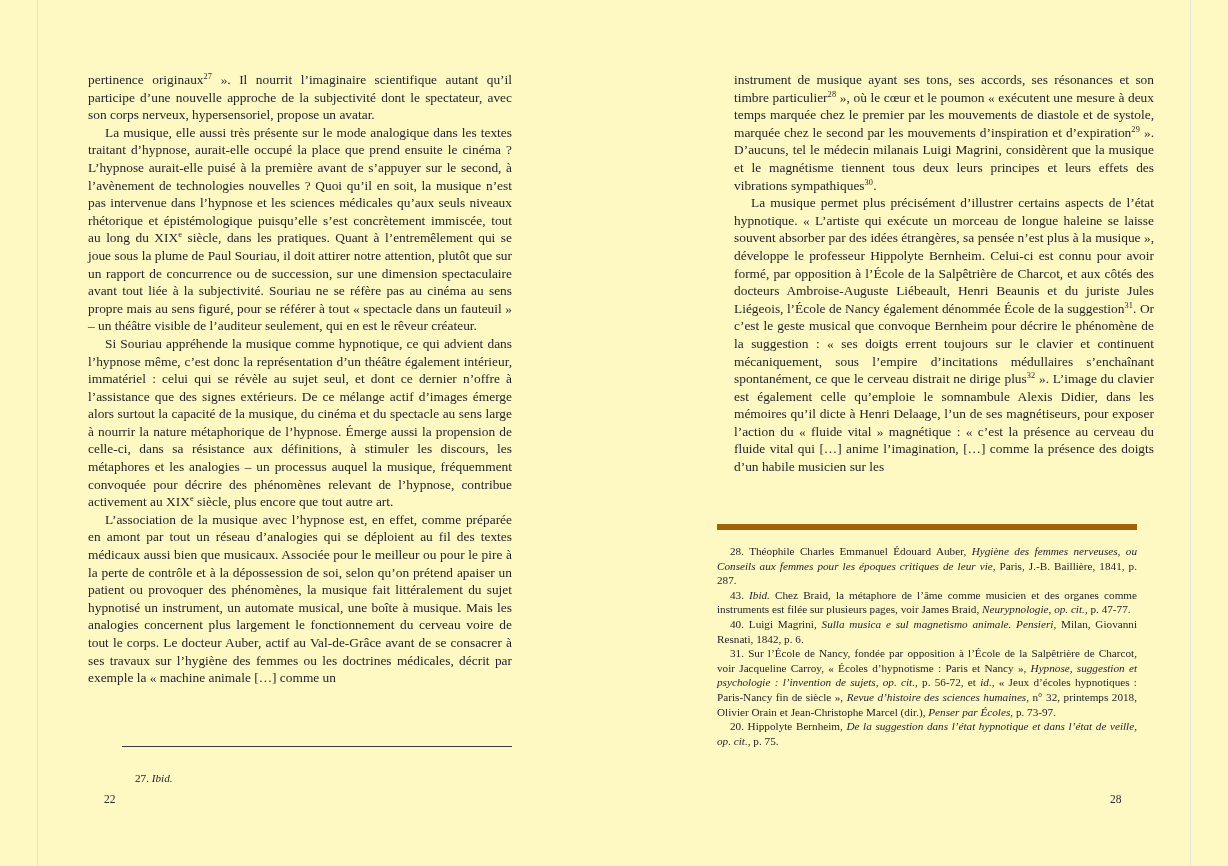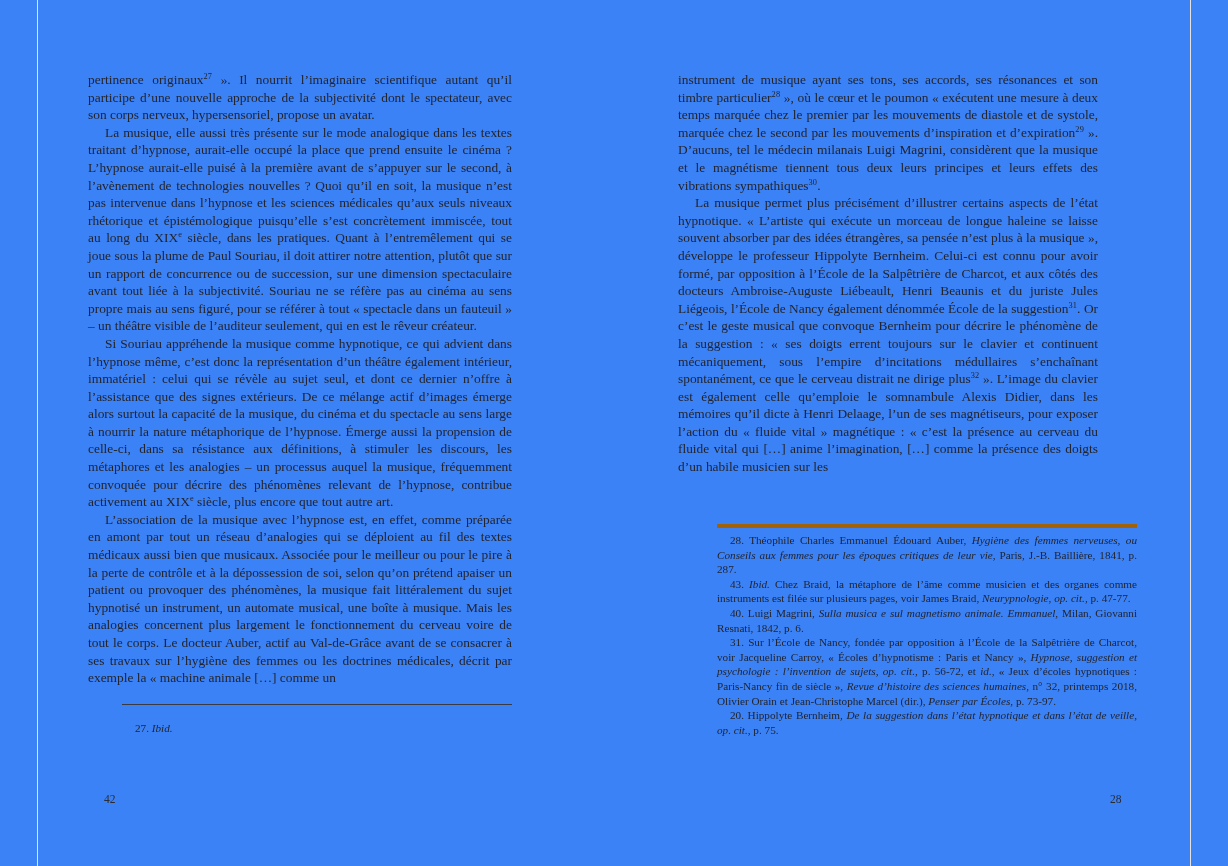--- a/index.html
+++ b/index.html
@@ -4,21 +4,21 @@
 <style>
   html, body {
     margin: 0;
     padding: 0;
     background: #ffffff;
   }
   .canvas {
     position: relative;
     width: 1228px;
     height: 866px;
-    background: #3b82f6;
+    background: #fef9c3;
     overflow: hidden;
     font-family: "Liberation Serif", "DejaVu Serif", serif;
     color: #23242e;
   }
   .scan-edge {
     position: absolute;
     top: 0;
     bottom: 0;
     width: 1px;
     background: #e2e2e2;
@@ -29,51 +29,51 @@
   .body-col {
     position: absolute;
     top: 71px;
     text-align: justify;
     font-size: 13.4px;
     line-height: 17.6px;
     hyphens: auto;
     -webkit-hyphens: auto;
   }
   .body-col.left { left: 88px; width: 424px; }
-  .body-col.right { left: 678px; width: 420px; }
+  .body-col.right { left: 734px; width: 420px; }
 
   p.para { margin: 0; }
   p.para.indent { text-indent: 17px; }
 
   sup {
     font-size: 0.62em;
     line-height: 0;
     vertical-align: super;
     letter-spacing: 0.02em;
   }
 
   .footnotes {
     position: absolute;
     text-align: justify;
     font-size: 11.2px;
     line-height: 14.6px;
   }
   .footnotes.left {
     left: 122px;
-    top: 704px;
+    top: 746px;
     width: 390px;
     border-top: 1px solid #3a3a42;
-    padding-top: 16px;
+    padding-top: 24px;
   }
   .footnotes.right {
     left: 717px;
     top: 524px;
     width: 420px;
-    border-top: 4px solid #a16207;
-    padding-top: 5px;
+    border-top: 6px solid #a16207;
+    padding-top: 14px;
   }
   p.footnote { margin: 0; text-indent: 13px; }
 
   .page-number {
     position: absolute;
     top: 793px;
     font-size: 11.5px;
     color: #2a2b34;
   }
   .page-number.left { left: 104px; }
@@ -89,28 +89,28 @@
 
   <div class="body-col left">
       <p class="para"><span>pertinence originaux</span><sup>27</sup><span> ». Il nourrit l’imaginaire scientifique autant qu’il participe d’une nouvelle approche de la subjectivité dont le spectateur, avec son corps nerveux, hypersensoriel, propose un avatar.</span></p>
       <p class="para indent"><span>La musique, elle aussi très présente sur le mode analogique dans les textes traitant d’hypnose, aurait-elle occupé la place que prend ensuite le cinéma ? L’hypnose aurait-elle puisé à la première avant de s’appuyer sur le second, à l’avènement de technologies nouvelles ? Quoi qu’il en soit, la musique n’est pas intervenue dans l’hypnose et les sciences médicales qu’aux seuls niveaux rhétorique et épistémologique puisqu’elle s’est concrètement immiscée, tout au long du XIX</span><sup>e</sup><span> siècle, dans les pratiques. Quant à l’entremêlement qui se joue sous la plume de Paul Souriau, il doit attirer notre attention, plutôt que sur un rapport de concurrence ou de succession, sur une dimension spectaculaire avant tout liée à la subjectivité. Souriau ne se réfère pas au cinéma au sens propre mais au sens figuré, pour se référer à tout « spectacle dans un fauteuil » – un théâtre visible de l’auditeur seulement, qui en est le rêveur créateur.</span></p>
       <p class="para indent"><span>Si Souriau appréhende la musique comme hypnotique, ce qui advient dans l’hypnose même, c’est donc la représentation d’un théâtre également intérieur, immatériel : celui qui se révèle au sujet seul, et dont ce dernier n’offre à l’assistance que des signes extérieurs. De ce mélange actif d’images émerge alors surtout la capacité de la musique, du cinéma et du spectacle au sens large à nourrir la nature métaphorique de l’hypnose. Émerge aussi la propension de celle-ci, dans sa résistance aux définitions, à stimuler les discours, les métaphores et les analogies – un processus auquel la musique, fréquemment convoquée pour décrire des phénomènes relevant de l’hypnose, contribue activement au XIX</span><sup>e</sup><span> siècle, plus encore que tout autre art.</span></p>
       <p class="para indent"><span>L’association de la musique avec l’hypnose est, en effet, comme préparée en amont par tout un réseau d’analogies qui se déploient au fil des textes médicaux aussi bien que musicaux. Associée pour le meilleur ou pour le pire à la perte de contrôle et à la dépossession de soi, selon qu’on prétend apaiser un patient ou provoquer des phénomènes, la musique fait littéralement du sujet hypnotisé un instrument, un automate musical, une boîte à musique. Mais les analogies concernent plus largement le fonctionnement du cerveau voire de tout le corps. Le docteur Auber, actif au Val-de-Grâce avant de se consacrer à ses travaux sur l’hygiène des femmes ou les doctrines médicales, décrit par exemple la « machine animale […] comme un</span></p>
     </div>
   <div class="footnotes left">
       <p class="footnote"><span>27. </span><i>Ibid.</i></p>
     </div>
-  <div class="page-number left">42</div>
+  <div class="page-number left">22</div>
 
   <div class="body-col right">
       <p class="para"><span>instrument de musique ayant ses tons, ses accords, ses résonances et son timbre particulier</span><sup>28</sup><span> », où le cœur et le poumon « exécutent une mesure à deux temps marquée chez le premier par les mouvements de diastole et de systole, marquée chez le second par les mouvements d’inspiration et d’expiration</span><sup>29</sup><span> ». D’aucuns, tel le médecin milanais Luigi Magrini, considèrent que la musique et le magnétisme tiennent tous deux leurs principes et leurs effets des vibrations sympathiques</span><sup>30</sup><span>.</span></p>
       <p class="para indent"><span>La musique permet plus précisément d’illustrer certains aspects de l’état hypnotique. « L’artiste qui exécute un morceau de longue haleine se laisse souvent absorber par des idées étrangères, sa pensée n’est plus à la musique », développe le professeur Hippolyte Bernheim. Celui-ci est connu pour avoir formé, par opposition à l’École de la Salpêtrière de Charcot, et aux côtés des docteurs Ambroise-Auguste Liébeault, Henri Beaunis et du juriste Jules Liégeois, l’École de Nancy également dénommée École de la suggestion</span><sup>31</sup><span>. Or c’est le geste musical que convoque Bernheim pour décrire le phénomène de la suggestion : « ses doigts errent toujours sur le clavier et continuent mécaniquement, sous l’empire d’incitations médullaires s’enchaînant spontanément, ce que le cerveau distrait ne dirige plus</span><sup>32</sup><span> ». L’image du clavier est également celle qu’emploie le somnambule Alexis Didier, dans les mémoires qu’il dicte à Henri Delaage, l’un de ses magnétiseurs, pour exposer l’action du « fluide vital » magnétique : « c’est la présence au cerveau du fluide vital qui […] anime l’imagination, […] comme la présence des doigts d’un habile musicien sur les</span></p>
     </div>
   <div class="footnotes right">
       <p class="footnote"><span>28. Théophile Charles Emmanuel Édouard Auber, </span><i>Hygiène des femmes nerveuses, ou Conseils aux femmes pour les époques critiques de leur vie</i><span>, Paris, J.-B. Baillière, 1841, p. 287.</span></p>
       <p class="footnote"><span>43. </span><i>Ibid.</i><span> Chez Braid, la métaphore de l’âme comme musicien et des organes comme instruments est filée sur plusieurs pages, voir James Braid, </span><i>Neurypnologie</i><span>, </span><i>op. cit.</i><span>, p. 47-77.</span></p>
-      <p class="footnote"><span>40. Luigi Magrini, </span><i>Sulla musica e sul magnetismo animale. Emmanuel</i><span>, Milan, Giovanni Resnati, 1842, p. 6.</span></p>
+      <p class="footnote"><span>40. Luigi Magrini, </span><i>Sulla musica e sul magnetismo animale. Pensieri</i><span>, Milan, Giovanni Resnati, 1842, p. 6.</span></p>
       <p class="footnote"><span>31. Sur l’École de Nancy, fondée par opposition à l’École de la Salpêtrière de Charcot, voir Jacqueline Carroy, « Écoles d’hypnotisme : Paris et Nancy », </span><i>Hypnose, suggestion et psychologie : l’invention de sujets, op. cit.</i><span>, p. 56-72, et </span><i>id.</i><span>, « Jeux d’écoles hypnotiques : Paris-Nancy fin de siècle », </span><i>Revue d’histoire des sciences humaines</i><span>, n° 32, printemps 2018, Olivier Orain et Jean-Christophe Marcel (dir.), </span><i>Penser par Écoles</i><span>, p. 73-97.</span></p>
       <p class="footnote"><span>20. Hippolyte Bernheim, </span><i>De la suggestion dans l’état hypnotique et dans l’état de veille, op. cit.</i><span>, p. 75.</span></p>
     </div>
   <div class="page-number right">28</div>
 
 </div>
 
 </body></html>

